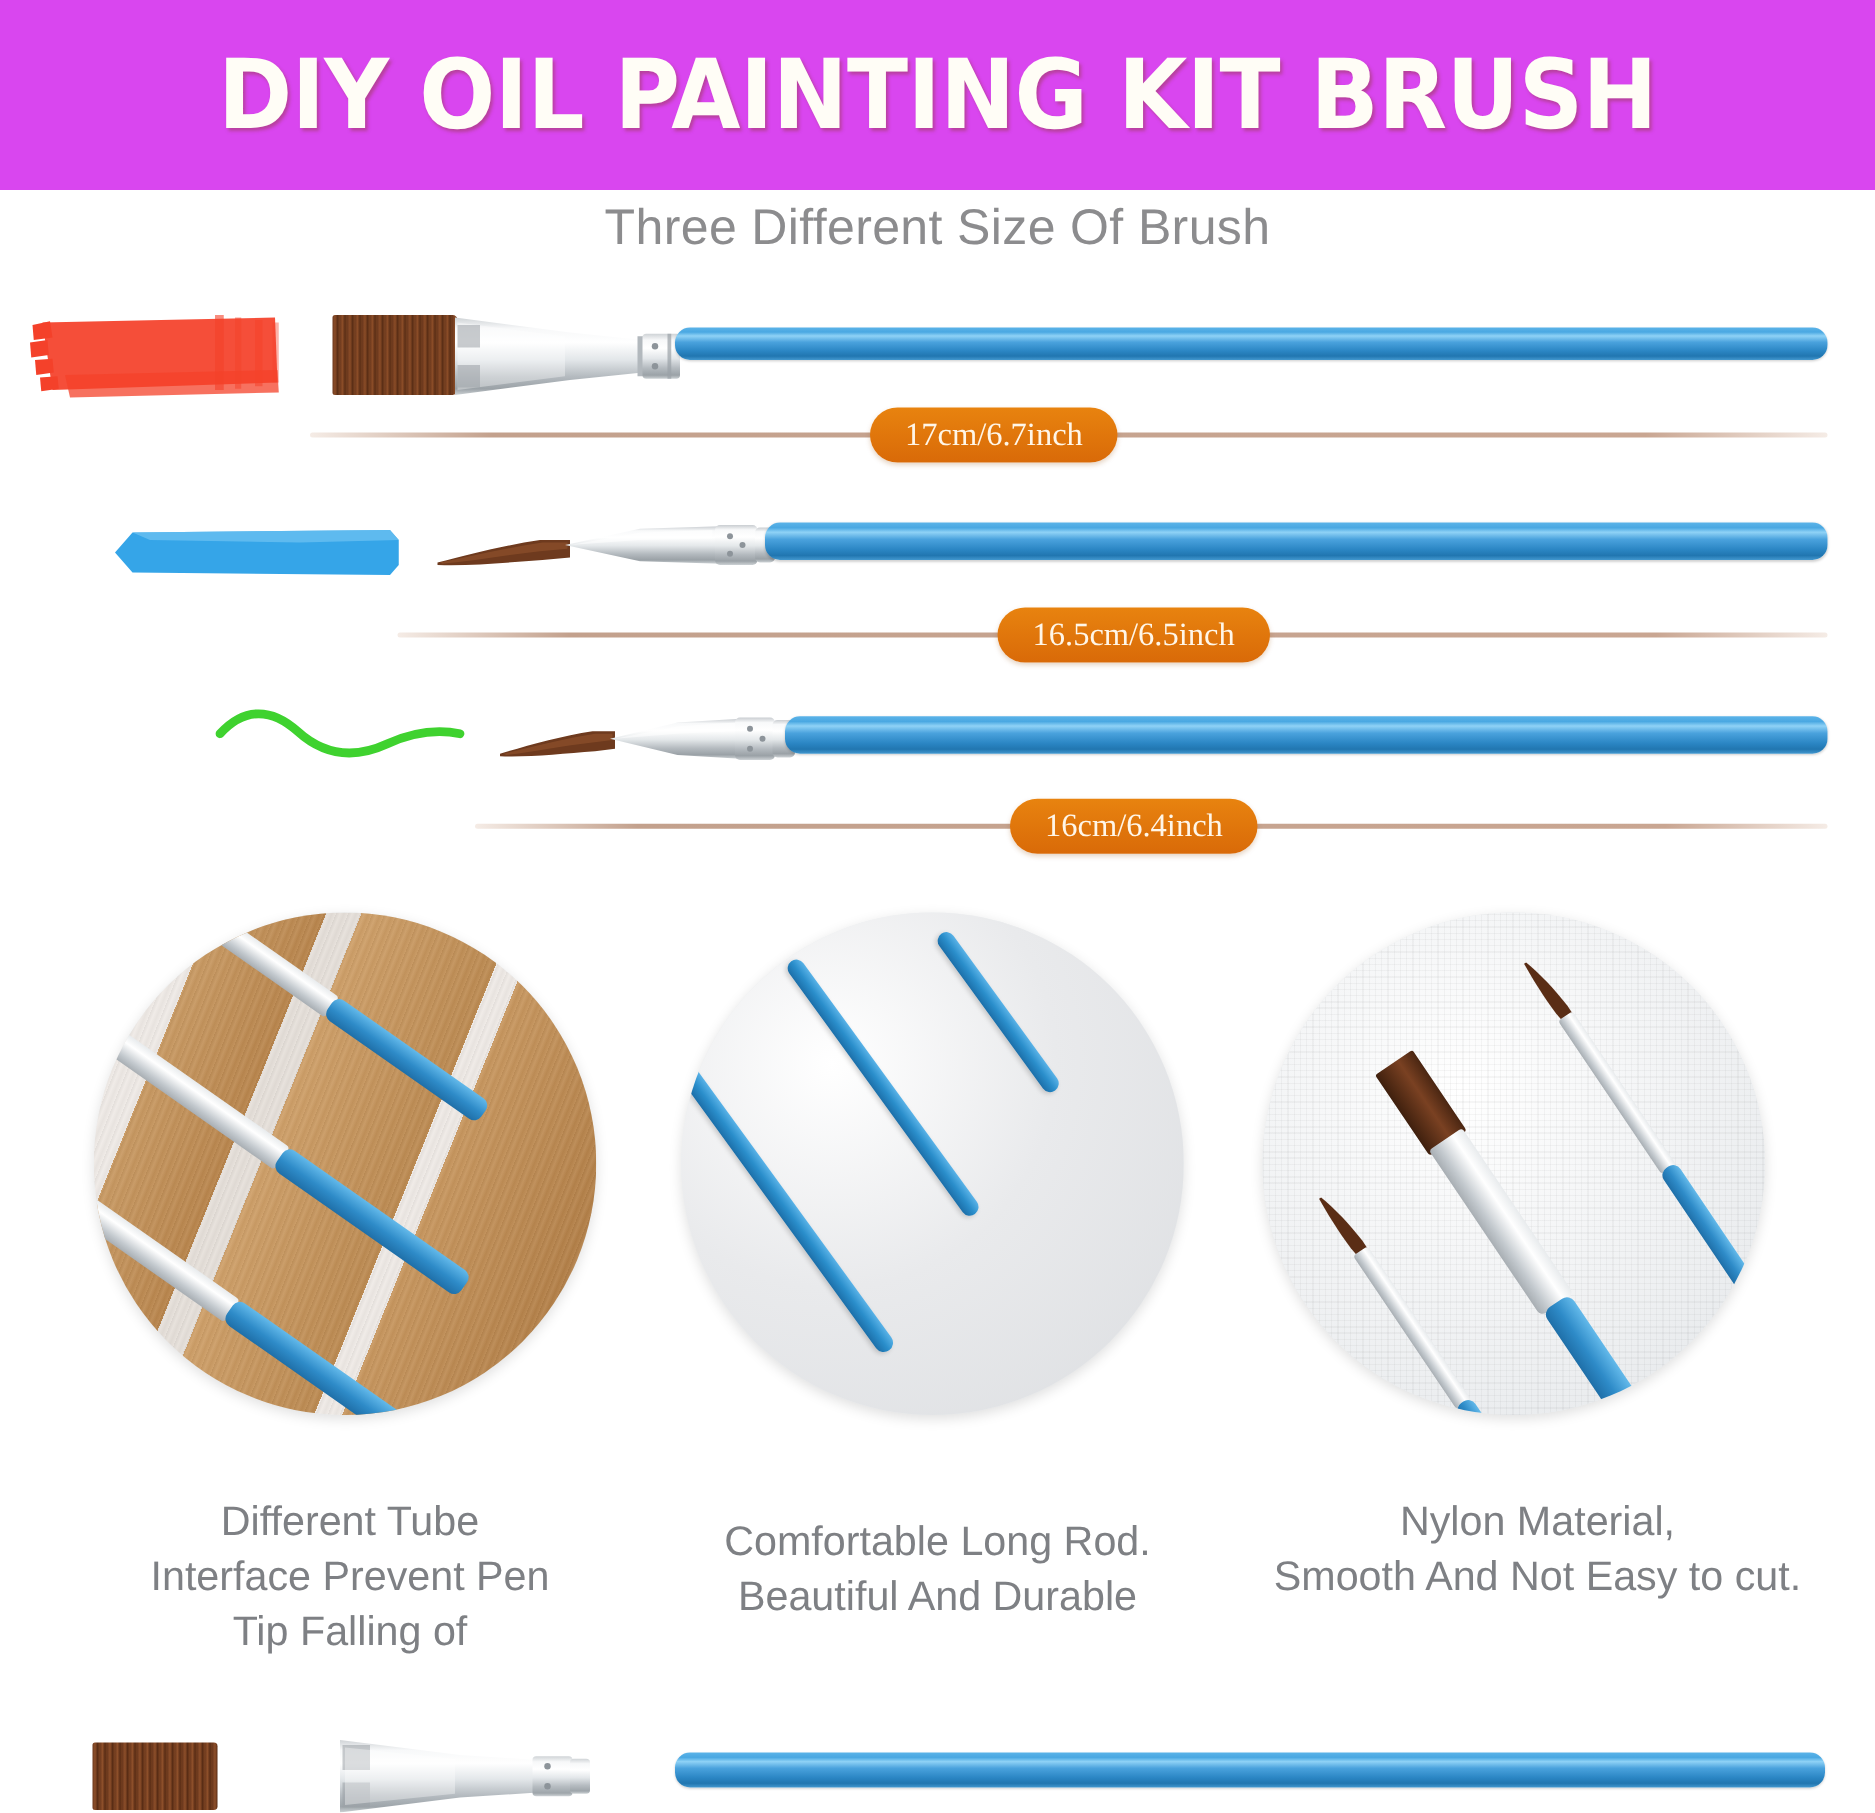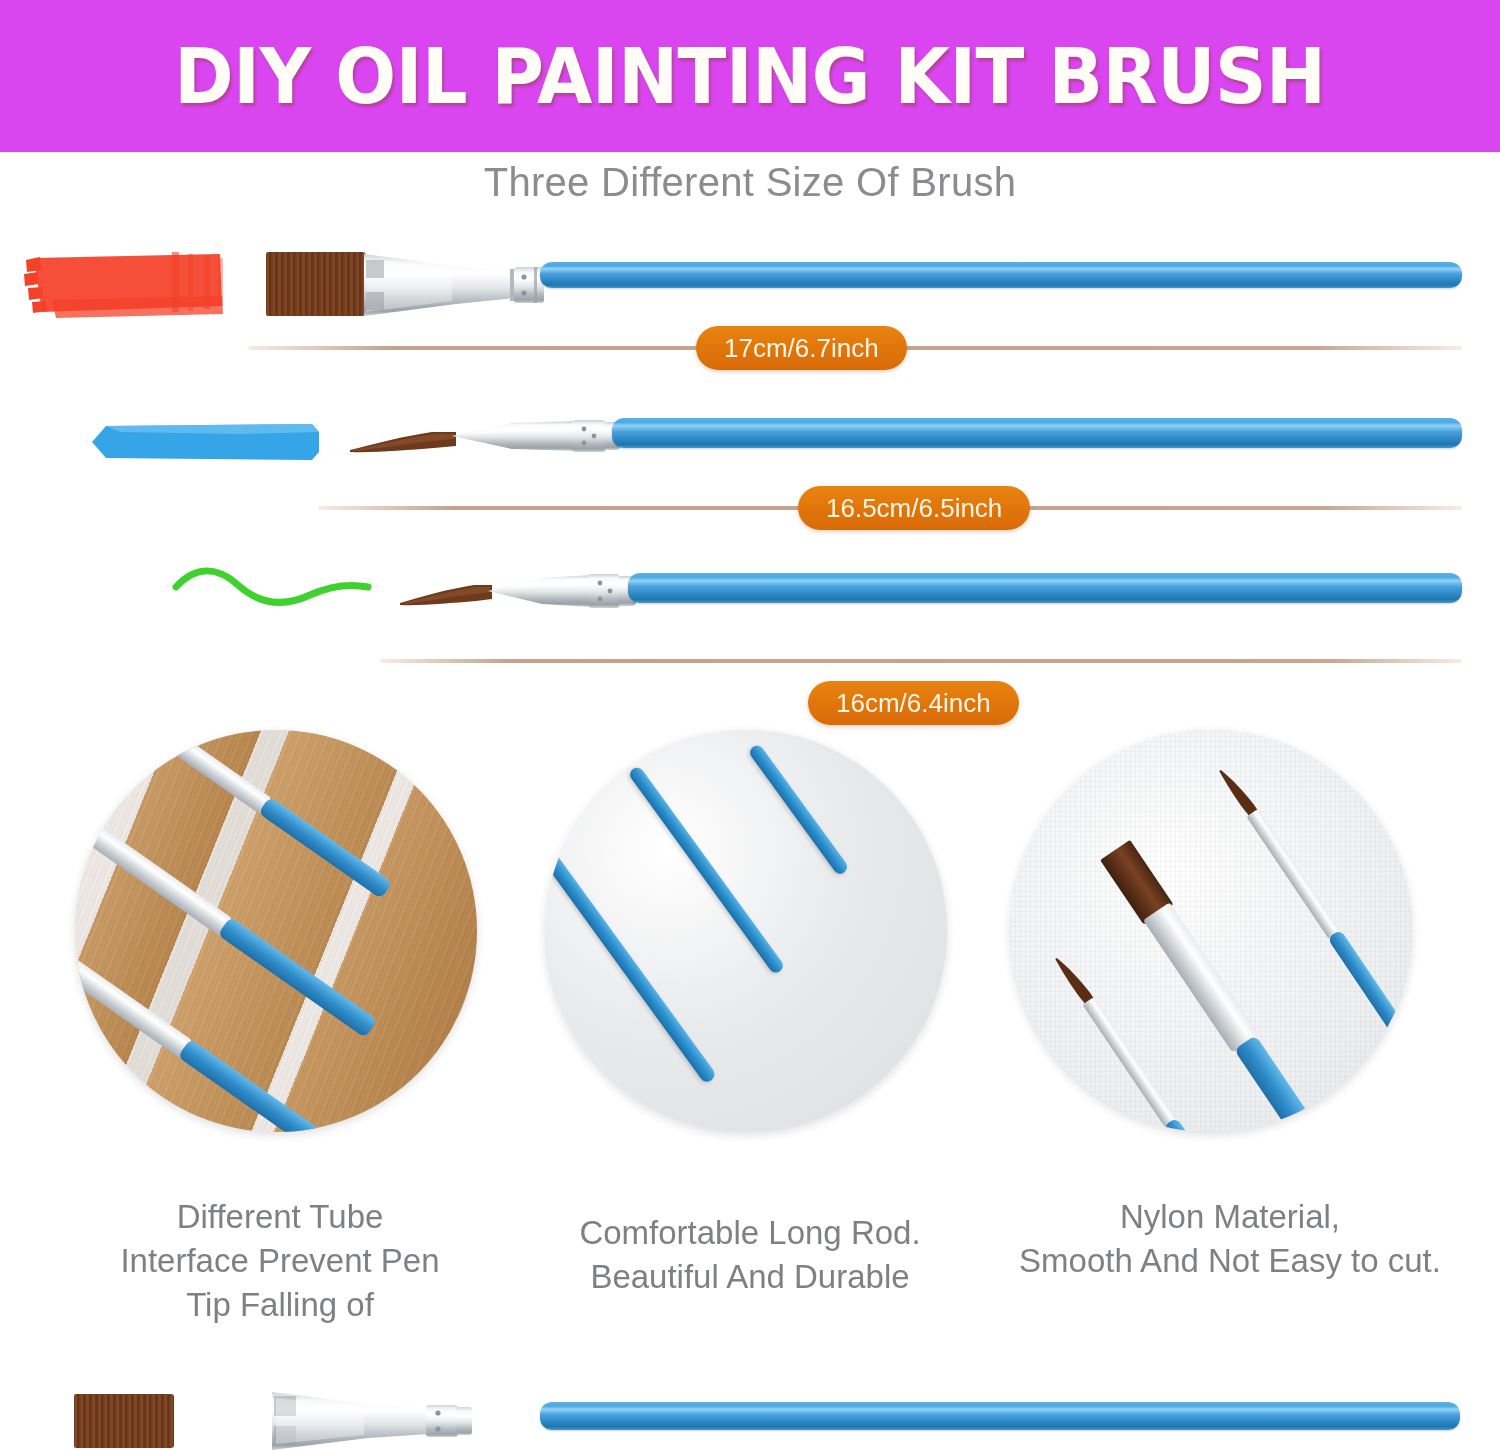--- a/index.html
+++ b/index.html
@@ -49,20 +49,21 @@
     letter-spacing: 0.3px;
     font-weight: 400;
   }
 
   
   .brush-rows {
     position: absolute;
     left: 0; top: 230px;
     width: 1272px;
     height: 470px;
+    font-family: Liberation Serif, serif;
   }
   .brush-row { position: absolute; left: 0; width: 1500px; }
   .row-1 { top: 0; height: 150px; }
   .row-2 { top: 160px; height: 150px; }
   .row-3 { top: 315px; height: 150px; }
 
   .swatch { position: absolute; }
 
   
   .meas-line {
@@ -335,21 +336,21 @@
         <rect x="130" y="7" width="18" height="30" rx="4" fill="url(#fg3)"></rect>
         <circle cx="112" cy="14" r="2.4" fill="#8d949a"></circle>
         <circle cx="112" cy="30" r="2.4" fill="#8d949a"></circle>
         <circle cx="122" cy="22" r="2.4" fill="#8d949a"></circle>
         <path d="M4 22 L54 12 L100 9 L100 16 L54 18 Z" fill="#ffffff" opacity="0.5"></path>
       </svg>
       <div class="handle" style="left:628px; top:28px; width:834px; height:30px;"></div>
     </div>
 
     <div class="meas-line" style="left:380px; top:114px; width:1082px;"></div>
-    <div class="meas-pill" style="left:808px; top:94px;margin-top:42px;">16cm/6.4inch</div>
+    <div class="meas-pill" style="left:808px; top:94px;">16cm/6.4inch</div>
   </div>
 </div>
 
 <div class="circles">
 
   <div class="circle-wrap c1">
     <div class="photo-bamboo"></div>
     <div class="mini-brush" style="left:-40px; top:20px; width:330px; height:20px; transform:rotate(35deg);">
       <div class="mb-ferrule" style="left:0; top:0; width:245px; height:20px;"></div>
       <div class="mb-handle" style="left:243px; top:0; width:150px; height:20px;"></div>

